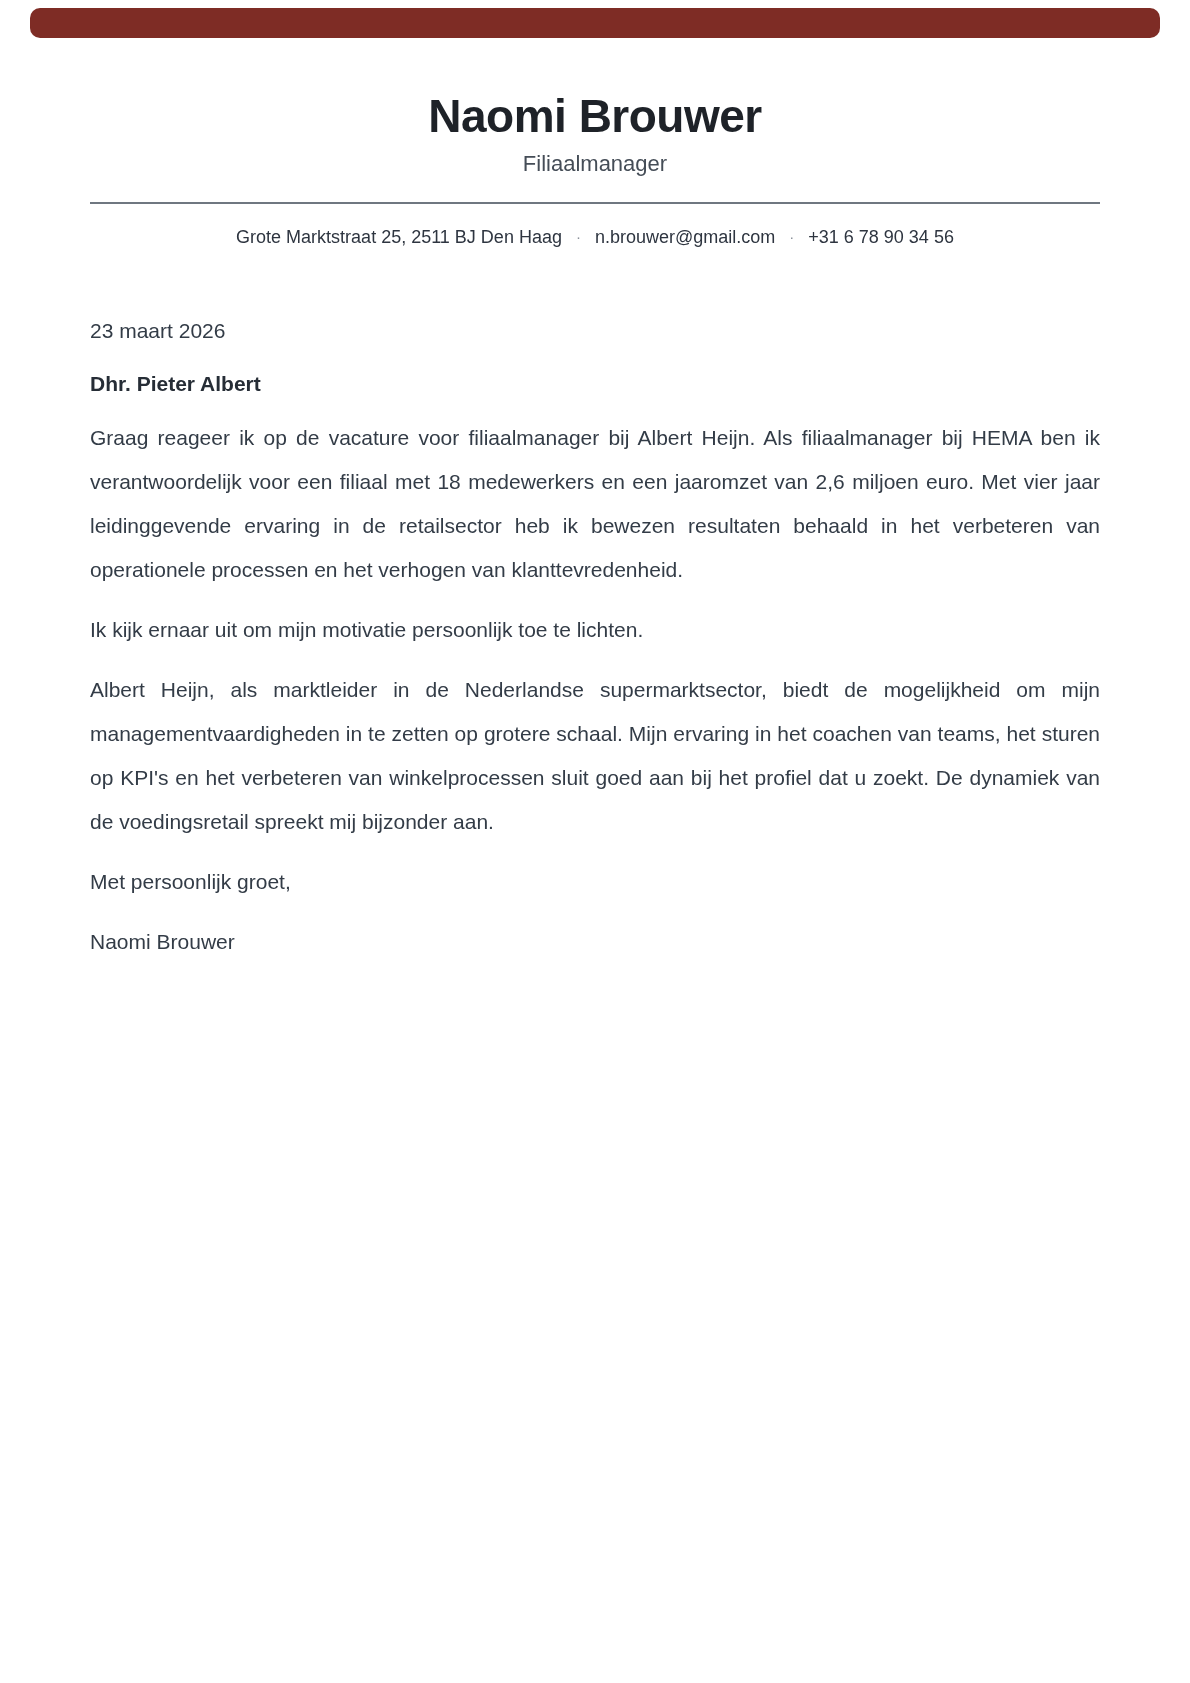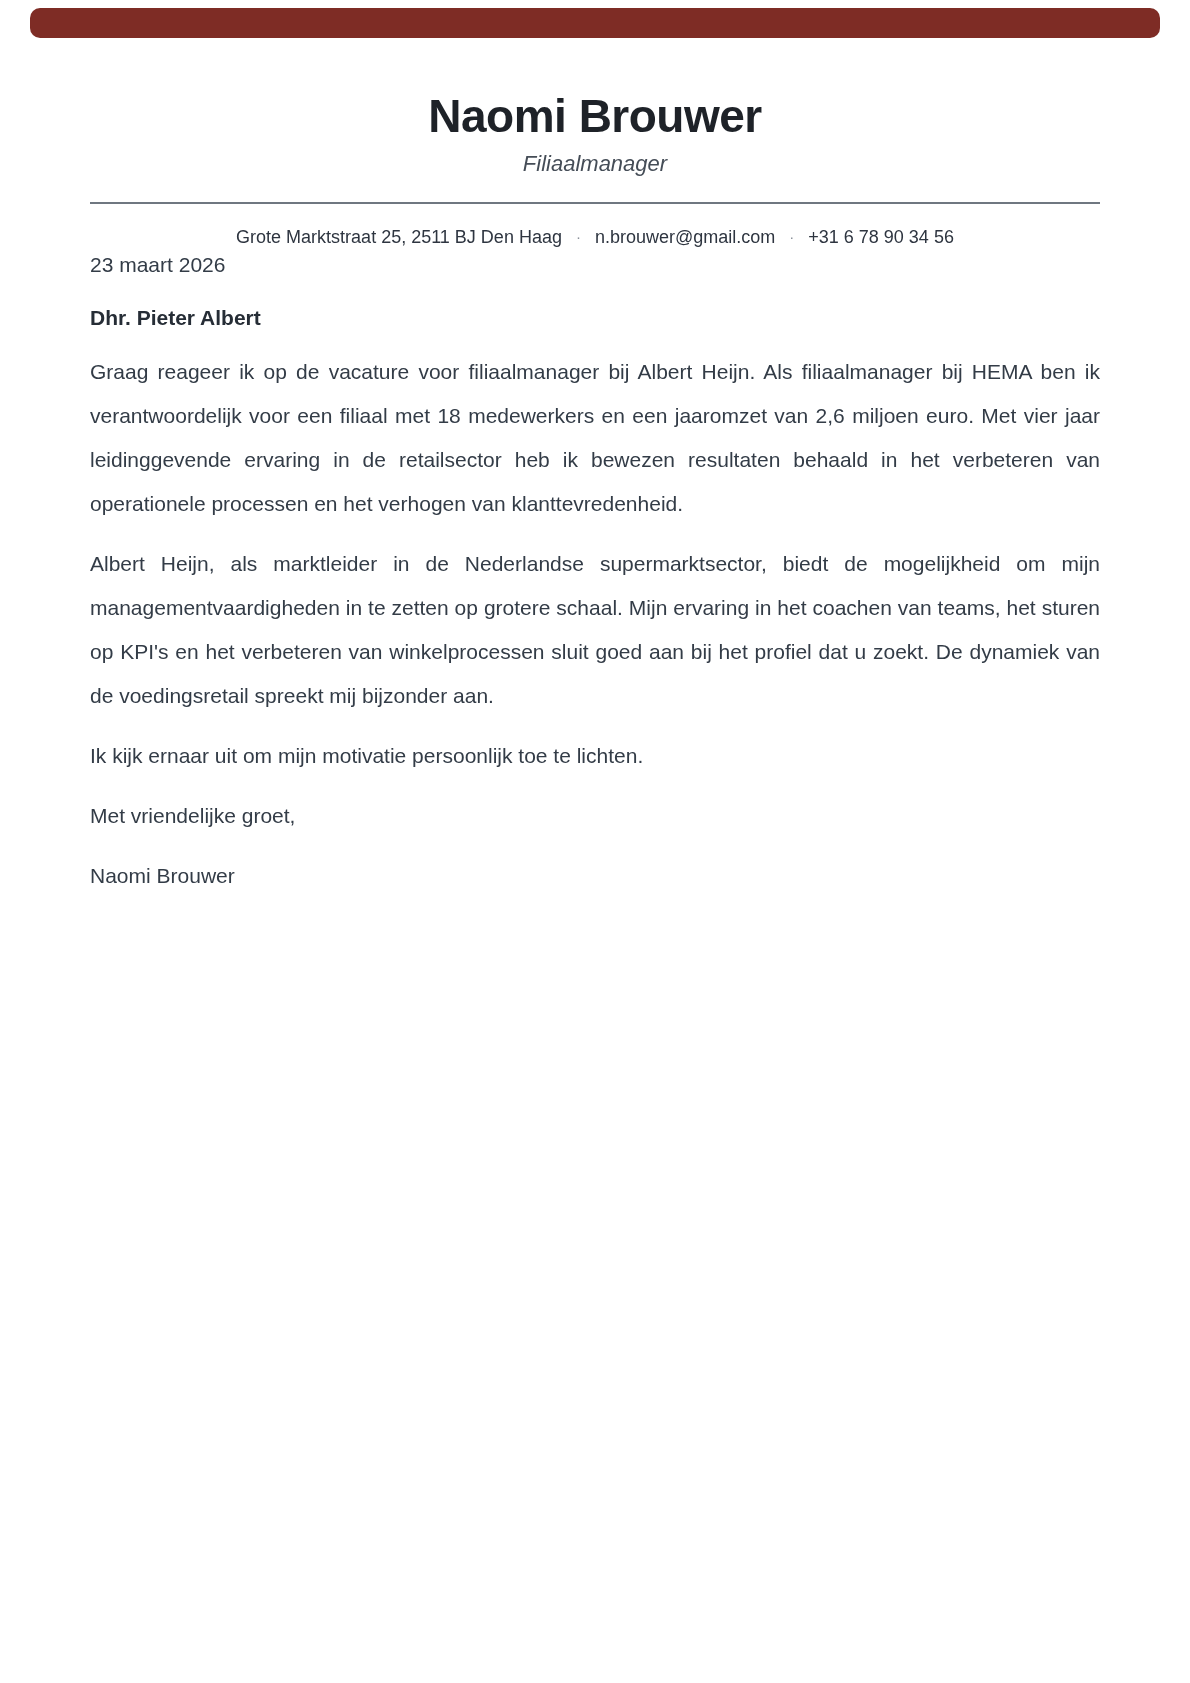--- a/index.html
+++ b/index.html
@@ -31,21 +31,20 @@
     font-weight: 700;
     line-height: 56px;
     letter-spacing: -0.5px;
     color: #1e2228;
   }
   .person-title {
     font-size: 22px;
     line-height: 28px;
     margin-top: 6px;
     color: #454d57;
-    font-style: italic;
   }
   .divider {
     border: none;
     border-top: 2px solid #6f7780;
     margin-top: 24px;
   }
   .contact-line {
     text-align: center;
     margin-top: 20px;
     font-size: 18px;
@@ -53,21 +52,21 @@
     color: #2e3540;
   }
   .contact-line .sep {
     display: inline-block;
     margin: 0 14px;
     color: #8a9099;
     font-size: 15px;
     vertical-align: 1px;
   }
   .letter { color: #333c47; font-size: 21px; }
-  .date-line { line-height: 30px; }
+  .date-line { margin-top: 66px; line-height: 30px; }
   .recipient { margin-top: 22px; }
   .recipient-name { font-weight: 700; line-height: 32px; color: #262d36; }
   .recipient-company { line-height: 32px; }
   .salutation { margin-top: 36px; line-height: 30px; }
   .para {
     margin-top: 16px;
     line-height: 44px;
     text-align: justify;
     text-align-last: left;
   }
@@ -94,20 +93,20 @@
 
   <div class="letter">
     <div class="date-line">23 maart 2026</div>
 
     <div class="recipient">
       <div class="recipient-name">Dhr. Pieter Albert</div>
     </div>
 
 
     <p class="para">Graag reageer ik op de vacature voor filiaalmanager bij Albert Heijn. Als filiaalmanager bij HEMA ben ik verantwoordelijk voor een filiaal met 18 medewerkers en een jaaromzet van 2,6 miljoen euro. Met vier jaar leidinggevende ervaring in de retailsector heb ik bewezen resultaten behaald in het verbeteren van operationele processen en het verhogen van klanttevredenheid.</p>
+    <p class="para">Ik kijk ernaar uit om mijn motivatie persoonlijk toe te lichten.</p>
     <p class="para">Albert Heijn, als marktleider in de Nederlandse supermarktsector, biedt de mogelijkheid om mijn managementvaardigheden in te zetten op grotere schaal. Mijn ervaring in het coachen van teams, het sturen op KPI's en het verbeteren van winkelprocessen sluit goed aan bij het profiel dat u zoekt. De dynamiek van de voedingsretail spreekt mij bijzonder aan.</p>
-    <p class="para">Ik kijk ernaar uit om mijn motivatie persoonlijk toe te lichten.</p>
 
-    <div class="closing">Met vriendelijke groet,</div>
+    <div class="closing">Met persoonlijk groet,</div>
     <div class="signature">Naomi Brouwer</div>
   </div>
 
 </div>
 
 </body></html>

